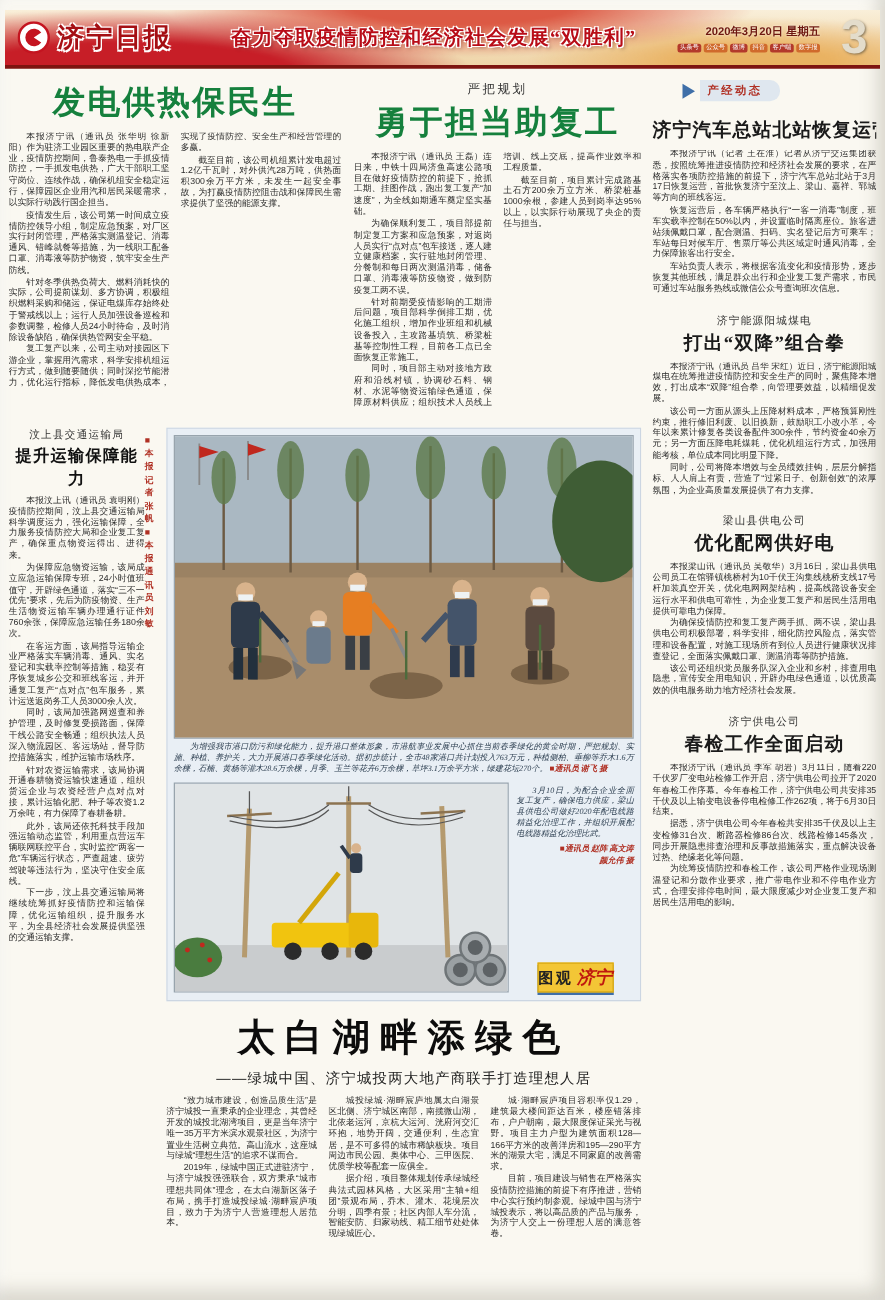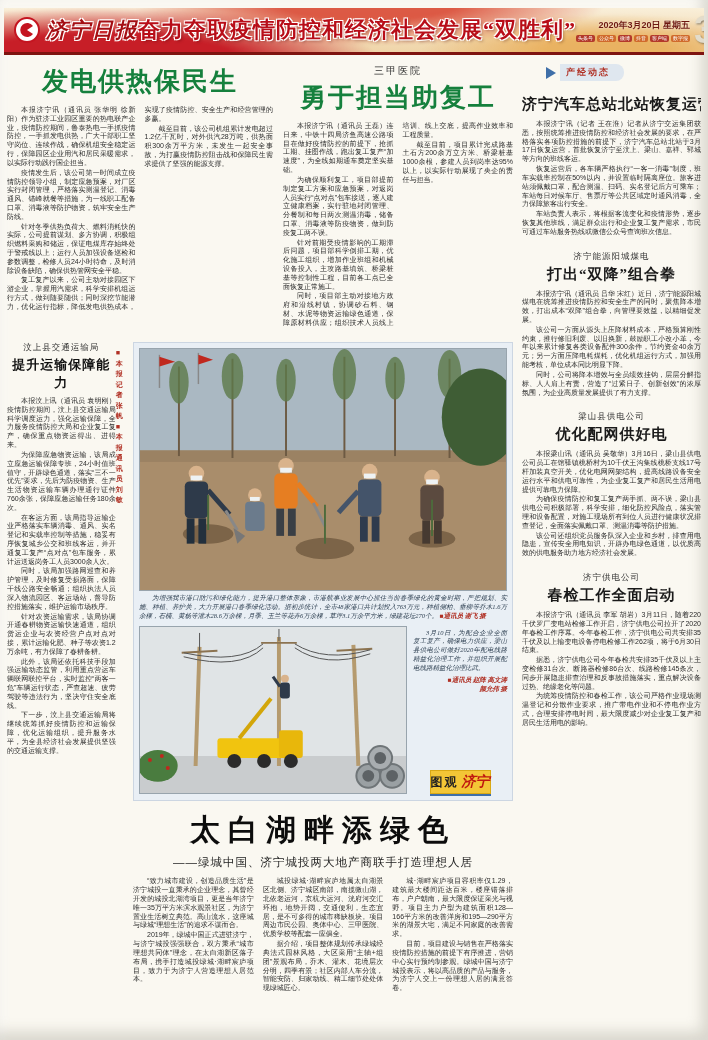--- a/index.html
+++ b/index.html
@@ -21,27 +21,27 @@
     background:
       radial-gradient(60% 130% at 16% 95%, rgba(196,20,32,.95) 30%, rgba(196,20,32,0) 62%),
       radial-gradient(55% 110% at 52% 10%, rgba(215,64,44,.85) 22%, rgba(215,64,44,0) 58%),
       radial-gradient(45% 100% at 84% 80%, rgba(232,169,79,.8) 18%, rgba(232,169,79,0) 55%);
     filter: blur(1px);
   }
   .mast-inner{ position:relative; height:100%; display:flex; align-items:center; padding:0 10px; }
   .logo-area{ display:flex; align-items:center; gap:6px; width:170px; }
   .logo-circle{ width:26px; height:26px; flex:0 0 auto; }
   .paper-name{
-    font-family:"Liberation Serif", serif; font-weight:900; font-style:italic;
+    font-family:"Liberation Serif", serif; font-weight:900; 
     font-size:21px; color:#a50f14; letter-spacing:2px;
     text-shadow:1px 1px 0 #fff, -1px -1px 0 #fff, 1px -1px 0 #fff, -1px 1px 0 #fff;
     white-space:nowrap;
   }
   .slogan{
-    flex:1; text-align:center; font-weight:900; font-size:22px; letter-spacing:1px;
+    flex:1; text-align:center; font-weight:900; font-size:16px; letter-spacing:1px;
     color:#b80d18; font-family:"Liberation Serif", serif;
     text-shadow:1px 1px 0 #fff,-1px -1px 0 #fff,1px -1px 0 #fff,-1px 1px 0 #fff,2px 2px 3px rgba(60,0,0,.35);
     white-space:nowrap;
   }
   .date-area{ width:150px; text-align:right; padding-right:4px; }
   .date-line{ font-size:9px; font-weight:700; color:#6e180f; text-shadow:0 0 2px rgba(255,255,255,.8); white-space:nowrap; }
   .badge-row{ margin-top:3px; display:flex; gap:2px; justify-content:flex-end; }
   .badge-chip{
     font-size:5px; line-height:7px; color:#fff; background:#b3392b; border-radius:2px;
     padding:0 2px; white-space:nowrap;
@@ -167,21 +167,21 @@
           <div class="body-text cols2">
             <p>本报济宁讯（通讯员 张华明 徐新阳）作为驻济工业园区重要的热电联产企业，疫情防控期间，鲁泰热电一手抓疫情防控，一手抓发电供热，广大干部职工坚守岗位、连续作战，确保机组安全稳定运行，保障园区企业用汽和居民采暖需求，以实际行动践行国企担当。</p>
             <p>疫情发生后，该公司第一时间成立疫情防控领导小组，制定应急预案，对厂区实行封闭管理，严格落实测温登记、消毒通风、错峰就餐等措施，为一线职工配备口罩、消毒液等防护物资，筑牢安全生产防线。</p>
             <p>针对冬季供热负荷大、燃料消耗快的实际，公司提前谋划、多方协调，积极组织燃料采购和储运，保证电煤库存始终处于警戒线以上；运行人员加强设备巡检和参数调整，检修人员24小时待命，及时消除设备缺陷，确保供热管网安全平稳。</p>
             <p>复工复产以来，公司主动对接园区下游企业，掌握用汽需求，科学安排机组运行方式，做到随要随供；同时深挖节能潜力，优化运行指标，降低发电供热成本，实现了疫情防控、安全生产和经营管理的多赢。</p>
             <p>截至目前，该公司机组累计发电超过1.2亿千瓦时，对外供汽28万吨，供热面积300余万平方米，未发生一起安全事故，为打赢疫情防控阻击战和保障民生需求提供了坚强的能源支撑。</p>
           </div>
         </article>
 
         <article class="art-a2">
-          <div class="kicker">三甲医院</div>
+          <div class="kicker">严把规划</div>
           <h1 class="headline-lg">勇于担当助复工</h1>
           <div class="body-text cols2">
             <p>本报济宁讯（通讯员 王磊）连日来，中铁十四局济鱼高速公路项目在做好疫情防控的前提下，抢抓工期、挂图作战，跑出复工复产“加速度”，为全线如期通车奠定坚实基础。</p>
             <p>为确保顺利复工，项目部提前制定复工方案和应急预案，对返岗人员实行“点对点”包车接送，逐人建立健康档案，实行驻地封闭管理、分餐制和每日两次测温消毒，储备口罩、消毒液等防疫物资，做到防疫复工两不误。</p>
             <p>针对前期受疫情影响的工期滞后问题，项目部科学倒排工期，优化施工组织，增加作业班组和机械设备投入，主攻路基填筑、桥梁桩基等控制性工程，目前各工点已全面恢复正常施工。</p>
             <p>同时，项目部主动对接地方政府和沿线村镇，协调砂石料、钢材、水泥等物资运输绿色通道，保障原材料供应；组织技术人员线上培训、线上交底，提高作业效率和工程质量。</p>
             <p>截至目前，项目累计完成路基土石方200余万立方米、桥梁桩基1000余根，参建人员到岗率达95%以上，以实际行动展现了央企的责任与担当。</p>
           </div>
         </article>
       </div>

